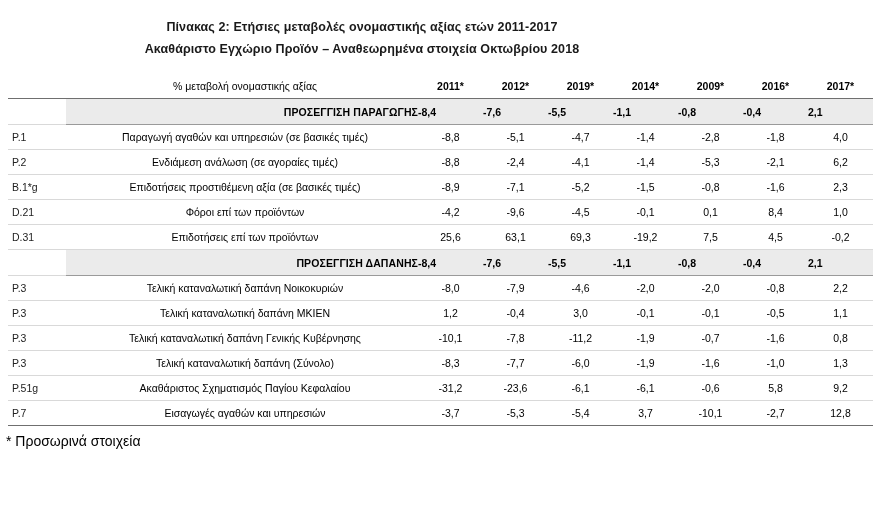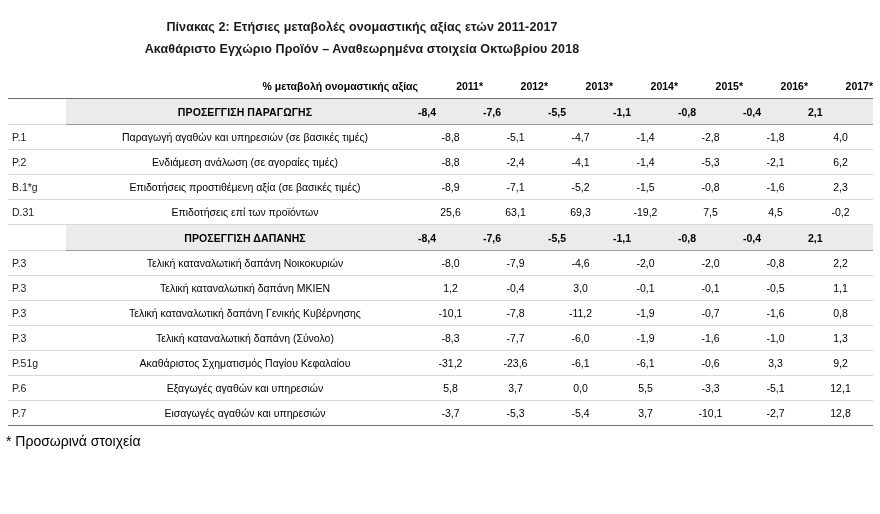--- a/index.html
+++ b/index.html
@@ -48,26 +48,26 @@
     padding: 0;
     vertical-align: middle;
   }
   .hdr-row th {
     font-weight: bold;
     height: 24px;
     border-bottom: 1.6px solid #6f6f6f;
     padding-bottom: 3px;
   }
   .hdr-row th.h-desc {
-    font-weight: bold;
-    text-align: right;
+    font-weight: normal;
+    text-align: center;
     padding-left: 6px;
   }
   .hdr-row th.h-year {
-    text-align: right;
+    text-align: center;
   }
   .hdr-row th.h-code {
     text-align: left;
   }
 
   tr.data-row td {
     height: 24px;
     border-bottom: 1px solid #d9d9d9;
   }
   tr.data-row td.code {
@@ -91,21 +91,21 @@
     border-bottom: 1.2px solid #9a9a9a;
   }
   tr.section-row td.code {
     text-align: left;
     padding-left: 4px;
     background: #ffffff;
     border-top: none;
     border-bottom: 1px solid #d9d9d9;
   }
   tr.section-row td.label {
-    text-align: center;
+    text-align: right;
     padding-left: 6px;
     letter-spacing: 0.1px;
   }
   tr.section-row td.num { text-align: left; }
 
   tr.last-row td {
     border-bottom: 1.6px solid #6f6f6f;
   }
 
   td.code.two-line {
@@ -143,23 +143,23 @@
         <col class="c-year">
         <col class="c-year">
         <col class="c-year">
       </colgroup>
       <thead>
         <tr class="hdr-row">
           <th class="h-code"></th>
           <th class="h-desc">% μεταβολή ονομαστικής αξίας</th>
           <th class="h-year">2011*</th>
           <th class="h-year">2012*</th>
-          <th class="h-year">2013*</th>
+          <th class="h-year">2019*</th>
           <th class="h-year">2014*</th>
-          <th class="h-year">2015*</th>
+          <th class="h-year">2009*</th>
           <th class="h-year">2016*</th>
           <th class="h-year">2017*</th>
         </tr>
       </thead>
       <tbody>
           <tr class="section-row">
             <td class="code"></td>
             <td class="label">ΠΡΟΣΕΓΓΙΣΗ ΠΑΡΑΓΩΓΗΣ</td>
             <td class="num">-8,4</td>
             <td class="num">-7,6</td>
@@ -196,20 +196,31 @@
             <td class="label">Επιδοτήσεις προστιθέμενη αξία (σε βασικές τιμές)</td>
             <td class="num">-8,9</td>
             <td class="num">-7,1</td>
             <td class="num">-5,2</td>
             <td class="num">-1,5</td>
             <td class="num">-0,8</td>
             <td class="num">-1,6</td>
             <td class="num">2,3</td>
           </tr>
           <tr class="data-row">
+            <td class="code">D.21</td>
+            <td class="label">Φόροι επί των προϊόντων</td>
+            <td class="num">-4,2</td>
+            <td class="num">-9,6</td>
+            <td class="num">-4,5</td>
+            <td class="num">-0,1</td>
+            <td class="num">0,1</td>
+            <td class="num">8,4</td>
+            <td class="num">1,0</td>
+          </tr>
+          <tr class="data-row">
             <td class="code">D.31</td>
             <td class="label">Επιδοτήσεις επί των προϊόντων</td>
             <td class="num">25,6</td>
             <td class="num">63,1</td>
             <td class="num">69,3</td>
             <td class="num">-19,2</td>
             <td class="num">7,5</td>
             <td class="num">4,5</td>
             <td class="num">-0,2</td>
           </tr>
@@ -269,33 +280,22 @@
             <td class="num">1,3</td>
           </tr>
           <tr class="data-row">
             <td class="code">P.51g</td>
             <td class="label">Ακαθάριστος Σχηματισμός Παγίου Κεφαλαίου</td>
             <td class="num">-31,2</td>
             <td class="num">-23,6</td>
             <td class="num">-6,1</td>
             <td class="num">-6,1</td>
             <td class="num">-0,6</td>
-            <td class="num">3,3</td>
+            <td class="num">5,8</td>
             <td class="num">9,2</td>
-          </tr>
-          <tr class="data-row">
-            <td class="code">P.6</td>
-            <td class="label">Εξαγωγές αγαθών και υπηρεσιών</td>
-            <td class="num">5,8</td>
-            <td class="num">3,7</td>
-            <td class="num">0,0</td>
-            <td class="num">5,5</td>
-            <td class="num">-3,3</td>
-            <td class="num">-5,1</td>
-            <td class="num">12,1</td>
           </tr>
           <tr class="data-row last-row">
             <td class="code">P.7</td>
             <td class="label">Εισαγωγές αγαθών και υπηρεσιών</td>
             <td class="num">-3,7</td>
             <td class="num">-5,3</td>
             <td class="num">-5,4</td>
             <td class="num">3,7</td>
             <td class="num">-10,1</td>
             <td class="num">-2,7</td>

